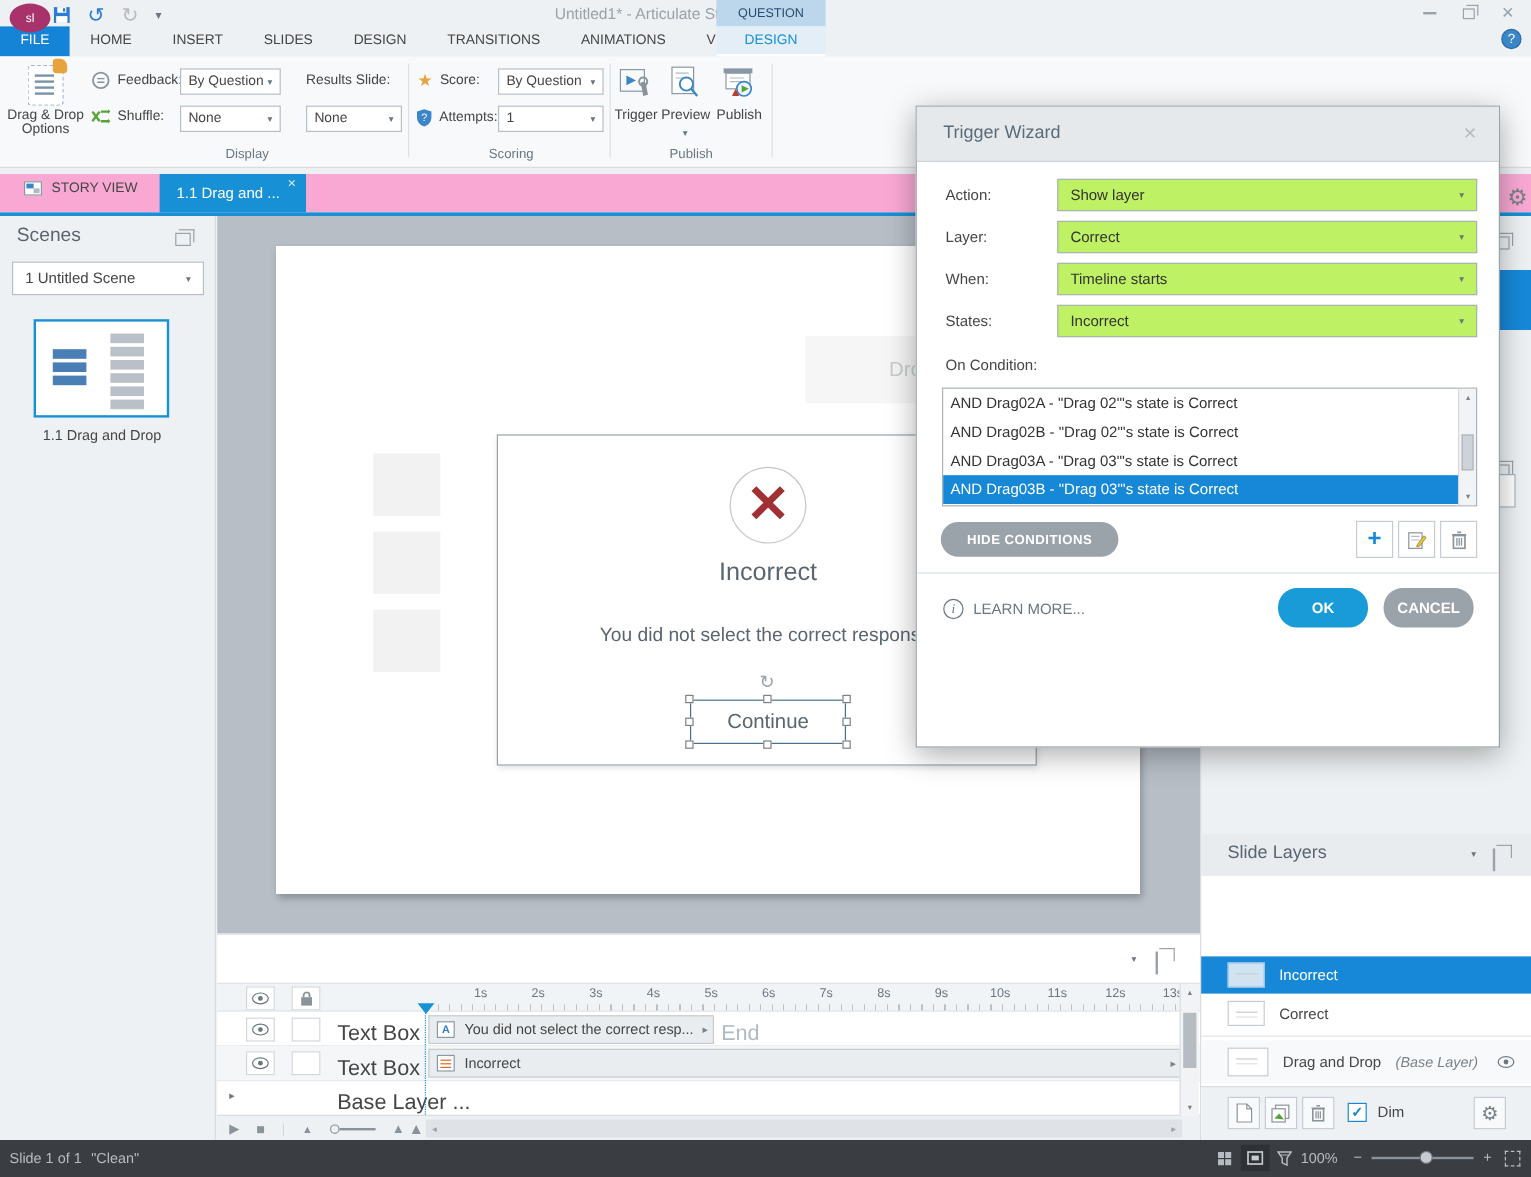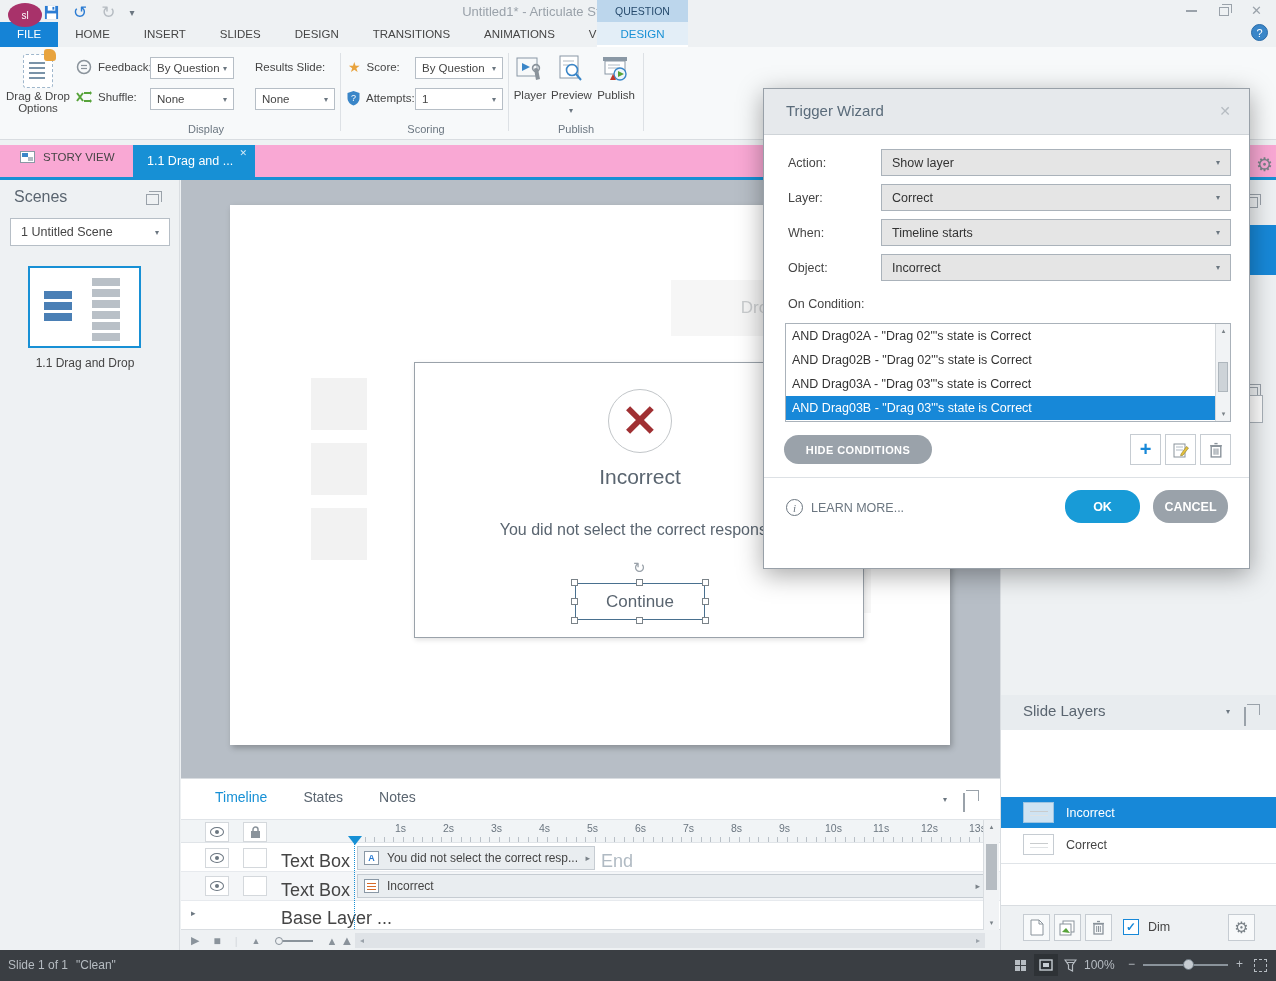--- a/index.html
+++ b/index.html
@@ -60,26 +60,26 @@
   .dropzone { position:absolute; background:#f6f6f6; color:#c9ccce; font-size:17px; display:flex; align-items:center; justify-content:center;}
   .fb-dialog { left:184px; top:157px; width:450px; height:276px; background:#fff; border:1px solid #9aa2aa; box-shadow:1px 2px 5px rgba(0,0,0,.12);}
   .x-circle { left:193px; top:26px; width:64px; height:64px; border:1px solid #c2c6c9; border-radius:50%; color:#a03033; font-size:44px; font-weight:bold; display:flex; align-items:center; justify-content:center; line-height:1;}
   .fb-title { left:0; top:102px; width:450px; text-align:center; font-size:21px; color:#5a6570;}
   .fb-msg { left:0; top:158px; width:450px; text-align:center; font-size:16px; color:#5a6570;}
   .cont-btn { left:160px; top:220px; width:130px; height:37px; border:1px solid #49708f; display:flex; align-items:center; justify-content:center; font-size:17px; color:#5a6570;}
   .handle { position:absolute; width:7px; height:7px; background:#fff; border:1px solid #7a8288; }
   .rot-handle { position:absolute; color:#9aa2aa; font-size:15px; }
 
   
-  .wizard { left:763px; top:88px; width:487px; height:481px; background:#fff; border:1px solid #98a0a8; box-shadow:0 6px 24px rgba(0,0,0,.35); z-index:40;}
+  .wizard { left:763px; top:88px; width:487px; height:535px; background:#fff; border:1px solid #98a0a8; box-shadow:0 6px 24px rgba(0,0,0,.35); z-index:40;}
   .wiz-titlebar { left:0; top:0; width:485px; height:46px; background:#e6e9ec; border-bottom:1px solid #cfd4d8; }
   .wiz-title { left:22px; top:13px; font-size:15px; color:#5a6b7a; }
   .wiz-close { right:18px; top:14px; color:#b6bcc2; font-size:14px; }
   .wiz-label { position:absolute; left:24px; font-size:12.5px; color:#454545;}
-  .wiz-select { position:absolute; left:117px; width:350px; height:27px; background:#e5e5e5; border:1px solid #aab2ba; display:flex; align-items:center; justify-content:space-between; padding:0 10px; font-size:12.5px; color:#333;}
+  .wiz-select { position:absolute; left:117px; width:350px; height:27px; background:#bef264; border:1px solid #aab2ba; display:flex; align-items:center; justify-content:space-between; padding:0 10px; font-size:12.5px; color:#333;}
   .cond-list { left:21px; top:234px; width:446px; height:99px; border:1px solid #aab2ba; background:#fff; font-size:12.5px; color:#333;}
   .cond-row { height:24px; line-height:24px; padding-left:6px; white-space:nowrap; overflow:hidden;}
   .cond-row.sel { background:#1788d8; color:#fff; }
   .cond-sb { position:absolute; right:0; top:0; width:15px; height:97px; background:#f1f3f5; border-left:1px solid #d4d8dc;}
   .cond-sb .thumb { position:absolute; left:2px; top:38px; width:10px; height:30px; background:#cdd3d8; border:1px solid #aeb6bd;}
   .sb-arrow { position:absolute; left:0; width:15px; text-align:center; font-size:7px; color:#7a8288;}
   .pill { border-radius:16px; color:#fff; display:flex; align-items:center; justify-content:center; }
   .hide-cond { left:20px; top:346px; width:148px; height:29px; background:#9aa2aa; font-size:11px; font-weight:bold; letter-spacing:.4px;}
   .icon-btn { position:absolute; top:345px; width:31px; height:31px; background:#fff; border:1px solid #c6ccd2; display:flex; align-items:center; justify-content:center;}
   .wiz-footer-sep { left:0; top:388px; width:485px; height:1px; background:#dde1e5;}
@@ -237,21 +237,21 @@
     <div class="group-label" style="left:346px; width:160px;">Scoring</div>
     <div class="rb-sep" style="left:508px;"></div>
 
     <div class="bigbtn" style="left:511px; top:8px; width:38px;">
       <svg width="28" height="32" viewBox="0 0 28 32">
           <rect x="1" y="3" width="20" height="18" fill="none" stroke="#8a98a5"></rect>
           <path d="M6 8 L14 12 L6 16 Z" fill="#3a86c8"></path>
           <path d="M18 14 c0 0 2-2 4 0 l2 10 -4 1 Z" fill="#8a939b"></path>
           <circle cx="20" cy="13" r="3.4" fill="none" stroke="#8a939b" stroke-width="1.6"></circle>
         </svg>
-      <span>Player</span>
+      <span>Trigger</span>
     </div>
     <div class="bigbtn" style="left:551px; top:8px; width:40px;">
       <svg width="28" height="32" viewBox="0 0 28 32">
           <rect x="3" y="1" width="18" height="22" fill="#fff" stroke="#8a98a5"></rect>
           <line x1="6" y1="6" x2="17" y2="6" stroke="#b0bac3"></line>
           <line x1="6" y1="10" x2="17" y2="10" stroke="#b0bac3"></line>
           <circle cx="15" cy="15" r="5.5" fill="none" stroke="#3a86c8" stroke-width="1.6"></circle>
           <line x1="19" y1="19" x2="24" y2="25" stroke="#3a86c8" stroke-width="2"></line>
         </svg>
       <span>Preview</span>
@@ -354,20 +354,26 @@
     </div>
     <div class="layer-row sel" style="top:102px;">
       <span class="layer-thumb blue"></span>
       <span>Incorrect</span>
     </div>
     <div class="layer-row" style="top:134px;">
       <span class="layer-thumb"></span>
       <span>Correct</span>
     </div>
     <div style="position:absolute; left:0; top:168px; width:276px; height:1px; background:#e0e4e8;"></div>
+    <div class="layer-row" style="top:172px; height:36px; background:#f7f9fa;">
+      <span class="layer-thumb" style="width:34px; height:24px;"></span>
+      <span>Drag and Drop</span>
+      <span style="font-style:italic; color:#7a8288; font-size:12px;">(Base Layer)</span>
+      <span class="eye" style="margin-left:4px;"></span>
+    </div>
     <div class="abs layers-toolbar">
       <div class="lt-btn" style="left:22px;">
         <svg width="14" height="17" viewBox="0 0 14 17">
             <path d="M1 1 H9 L13 5 V16 H1 Z" fill="#fff" stroke="#8a939b"></path>
             <path d="M9 1 L9 5 L13 5" fill="none" stroke="#8a939b"></path>
           </svg>
       </div>
       <div class="lt-btn" style="left:53px;">
         <svg width="17" height="16" viewBox="0 0 17 16">
             <rect x="4" y="1" width="11" height="11" fill="#fff" stroke="#8a939b"></rect>
@@ -389,25 +395,20 @@
         <span class="checkbox">✓</span>
         <span style="font-size:12.5px; color:#454545;">Dim</span>
       </div>
       <div class="lt-btn" style="left:227px;">
         <span class="gear" style="font-size:16px;">⚙</span>
       </div>
     </div>
   </div>
 
   <div class="abs timeline">
-    <div class="abs tl-tabs">
-      <span class="tl-tab-active">Timeline</span>
-      <span>States</span>
-      <span>Notes</span>
-    </div>
     <span class="abs caret" style="left:762px; top:16px;">▾</span>
     <span class="abs panel-icon" style="left:782px; top:15px;"></span>
 
     <div class="abs tl-ruler">
       <div class="tl-cell" style="left:24px; top:2px;">
           <span class="eye"></span>
         </div>
       <div class="tl-cell" style="left:62px; top:2px;">
         <svg width="11" height="13" viewBox="0 0 11 13">
             <rect x="1" y="5" width="9" height="7" fill="#8a939b"></rect>
@@ -502,21 +503,21 @@
     <span class="wiz-label" style="top:102px;">Layer:</span>
     <div class="wiz-select" style="top:95px;">
       <span>Correct</span>
         <span class="caret">▾</span>
     </div>
     <span class="wiz-label" style="top:137px;">When:</span>
     <div class="wiz-select" style="top:130px;">
       <span>Timeline starts</span>
         <span class="caret">▾</span>
     </div>
-    <span class="wiz-label" style="top:172px;">Object:</span>
+    <span class="wiz-label" style="top:172px;">States:</span>
     <div class="wiz-select" style="top:165px;">
       <span>Incorrect</span>
         <span class="caret">▾</span>
     </div>
 
     <span class="wiz-label" style="top:208px;">On Condition:</span>
     <div class="abs cond-list">
       <div class="cond-row">AND Drag02A - "Drag 02"'s state is Correct</div>
       <div class="cond-row">AND Drag02B - "Drag 02"'s state is Correct</div>
       <div class="cond-row">AND Drag03A - "Drag 03"'s state is Correct</div>

